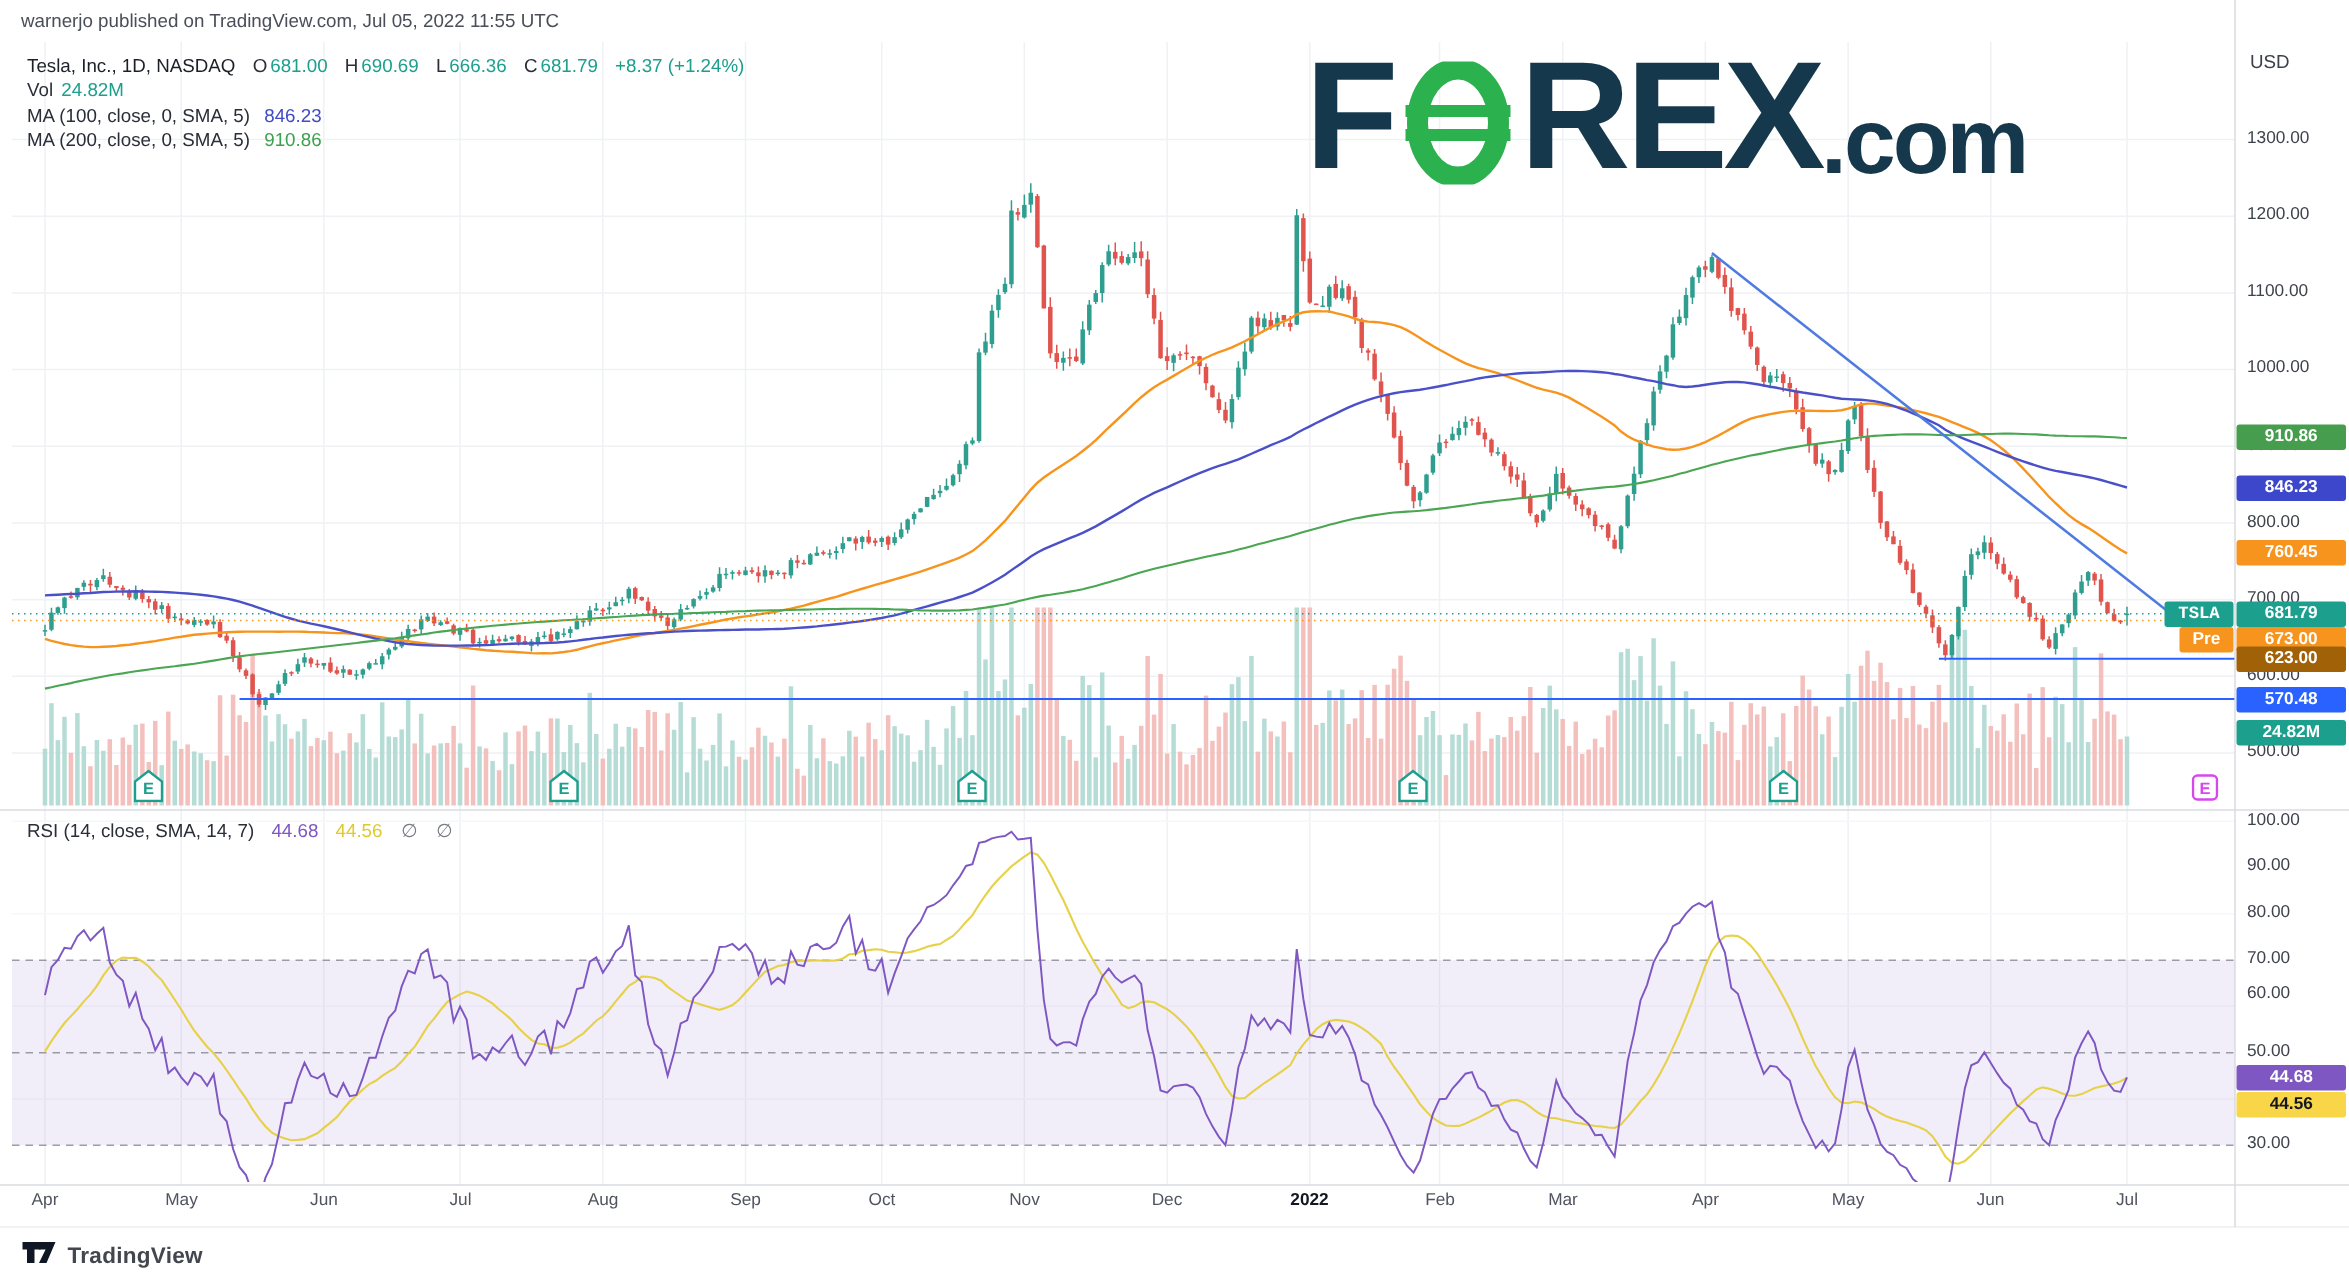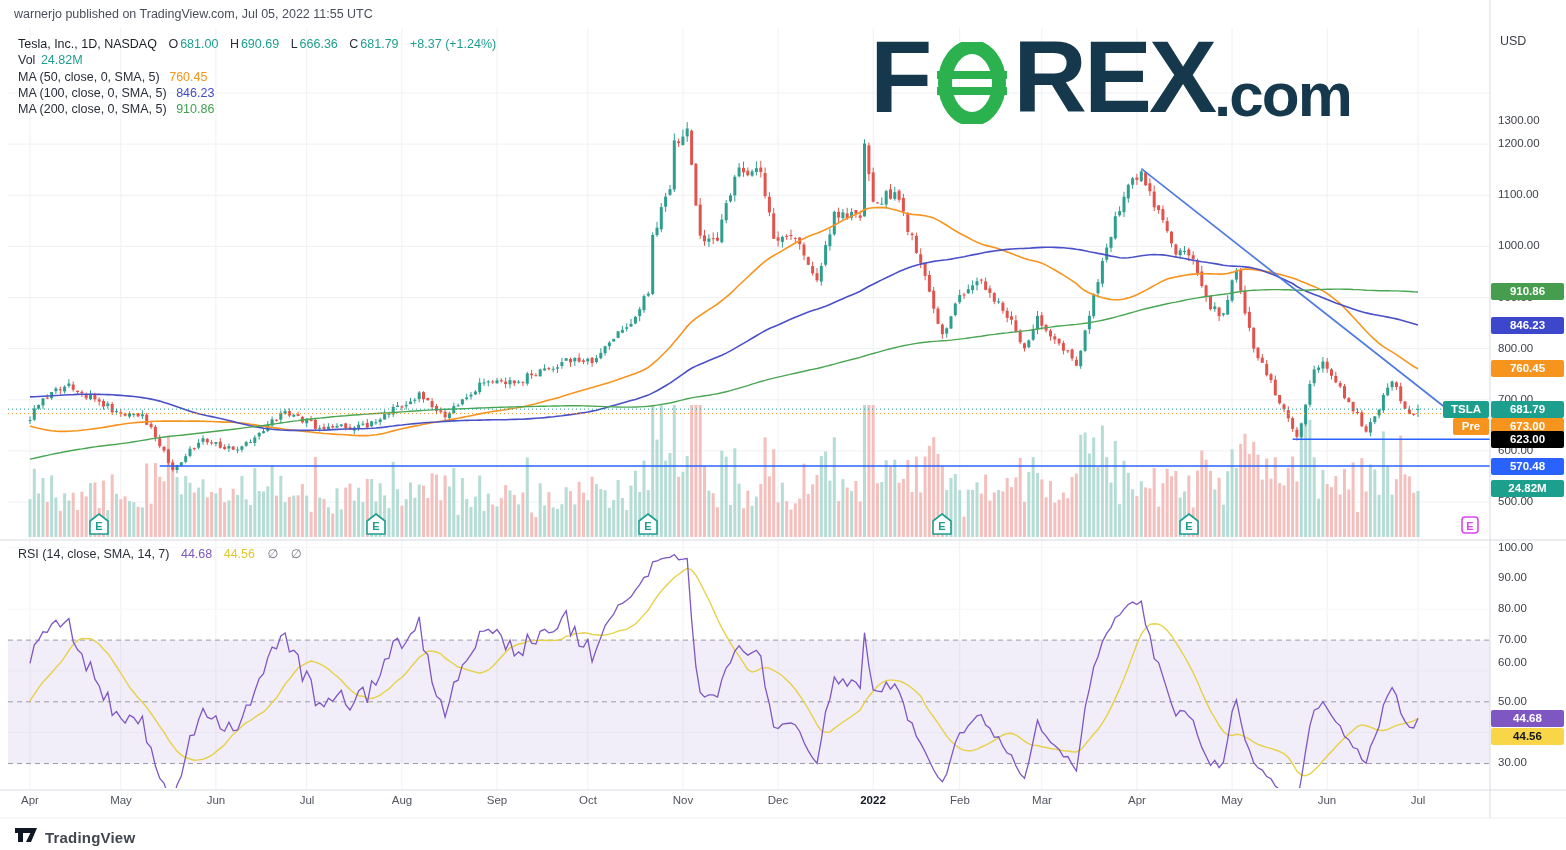--- a/index.html
+++ b/index.html
@@ -774,45 +774,41 @@
       <span class="k sp">H</span><span class="v">690.69</span>
       <span class="k sp">L</span><span class="v">666.36</span>
       <span class="k sp">C</span><span class="v">681.79</span>
       <span class="v sp">+8.37 (+1.24%)</span>
     </div>
     <div>
       <span class="k">Vol</span>
       <span class="v">24.82M</span>
     </div>
     <div>
-      <span class="k">MA (50, close, 0, SMA, 5)</span>
-      <span class="o50">760.45</span>
-    </div>
-    <div>
       <span class="k">MA (100, close, 0, SMA, 5)</span>
       <span class="b100">846.23</span>
     </div>
     <div>
       <span class="k">MA (200, close, 0, SMA, 5)</span>
       <span class="g200">910.86</span>
     </div>
   </div>
 
   <div class="rsi-legend">
     <span>RSI (14, close, SMA, 14, 7)</span>
     <span class="pv">44.68</span>
     <span class="yv">44.56</span>
     <span class="nul">∅</span>
     <span class="nul">∅</span>
   </div>
 
   <div class="usd">USD</div>
 
   <div id="overlay">
-      <div class="ptick" style="top: 86px; margin-top: 28px;">1300.00</div>
+      <div class="ptick" style="top: 86px;">1300.00</div>
       <div class="ptick" style="top: 137px;">1200.00</div>
       <div class="ptick" style="top: 188px;">1100.00</div>
       <div class="ptick" style="top: 239px;">1000.00</div>
       <div class="ptick" style="top: 291px;">900.00</div>
       <div class="ptick" style="top: 342px;">800.00</div>
       <div class="ptick" style="top: 393px;">700.00</div>
       <div class="ptick" style="top: 444px;">600.00</div>
       <div class="ptick" style="top: 495px;">500.00</div>
       <div class="rtick" style="top: 541px;">100.00</div>
       <div class="rtick" style="top: 571px;">90.00</div>
@@ -834,24 +830,24 @@
       <div class="mlabel" style="left: 960px;">Feb</div>
       <div class="mlabel" style="left: 1042px;">Mar</div>
       <div class="mlabel" style="left: 1137px;">Apr</div>
       <div class="mlabel" style="left: 1232px;">May</div>
       <div class="mlabel" style="left: 1327px;">Jun</div>
       <div class="mlabel" style="left: 1418px;">Jul</div>
       <div class="badge" style="top: 283px; background: rgb(69, 157, 77);">910.86</div>
       <div class="badge" style="top: 317px; background: rgb(61, 71, 204);">846.23</div>
       <div class="badge" style="top: 360px; background: rgb(247, 148, 30);">760.45</div>
       <div class="badge" style="top: 401px; background: rgb(29, 159, 142);">681.79</div>
-      <div class="tab" style="background: rgb(29, 159, 142); top: 401px; left: 1443px; width: 32px;">TSLA</div>
+      <div class="tab" style="background: rgb(29, 159, 142); top: 401px; left: 1443px; width: 32px; font-family: Liberation Mono, monospace;">TSLA</div>
       <div class="badge" style="top: 418px; background: rgb(247, 148, 30);">673.00</div>
       <div class="tab" style="background: rgb(247, 148, 30); top: 418px; left: 1453px; width: 22px;">Pre</div>
-      <div class="badge" style="top: 431px; background: #000000;">623.00</div>
+      <div class="badge" style="top: 431px; background: #a16207;">623.00</div>
       <div class="badge" style="top: 458px; background: rgb(41, 98, 255);">570.48</div>
       <div class="badge" style="top: 480px; background: rgb(29, 159, 142);">24.82M</div>
       <div class="badge" style="top: 710px; background: rgb(126, 87, 194);">44.68</div>
       <div class="badge" style="top: 728px; background: rgb(248, 214, 72); color: rgb(19, 23, 34);">44.56</div>
       <div class="emark" style="left: 89px;"><svg width="20" height="22" viewBox="0 0 20 22">
           <path d="M10 1 L19 8 V21 H1 V8 Z" fill="#ffffff" stroke="#1d9f8e" stroke-width="1.6"></path>
           <text x="10" y="16.5" text-anchor="middle" font-size="11" font-weight="bold" fill="#1d9f8e" font-family="Liberation Sans, sans-serif">E</text>
         </svg></div>
       <div class="emark" style="left: 366px;"><svg width="20" height="22" viewBox="0 0 20 22">
           <path d="M10 1 L19 8 V21 H1 V8 Z" fill="#ffffff" stroke="#1d9f8e" stroke-width="1.6"></path>

